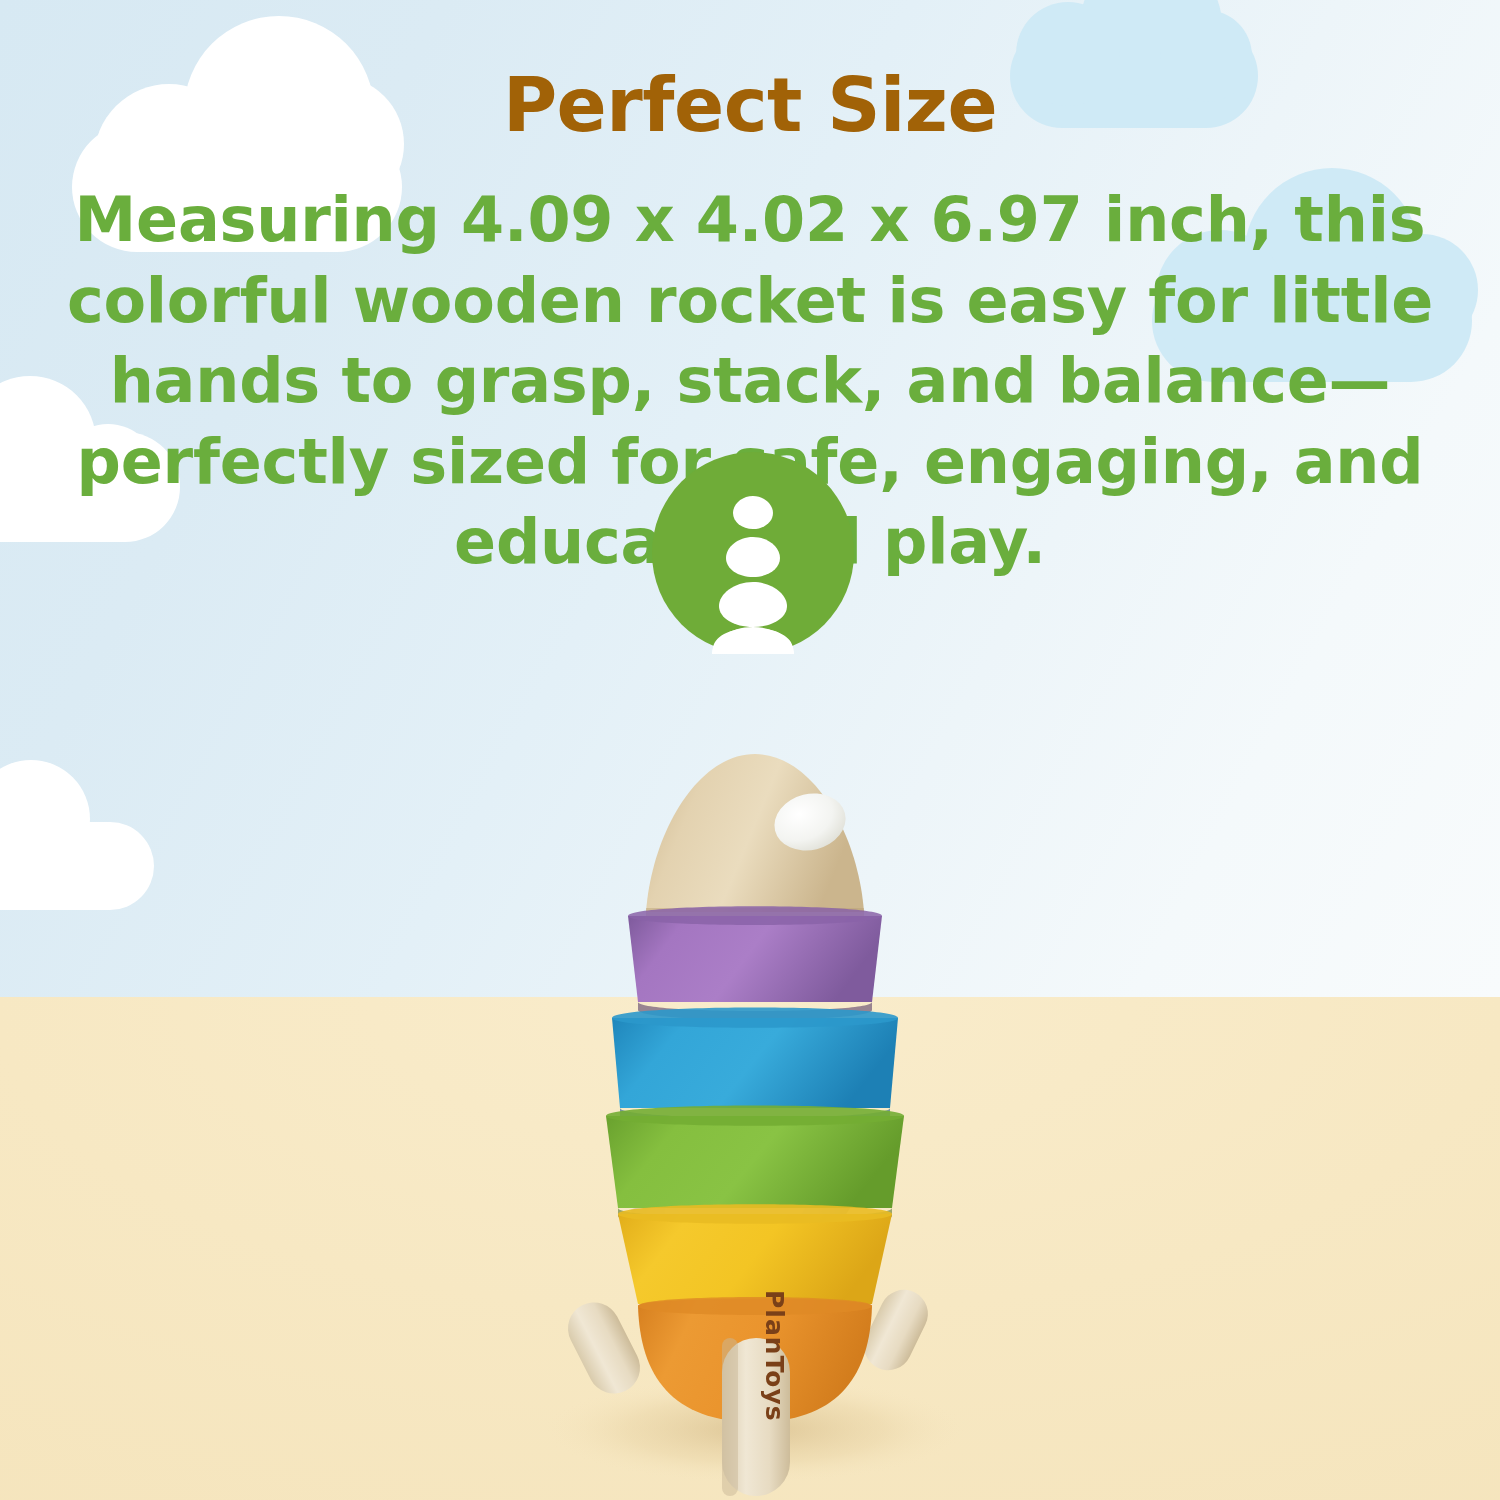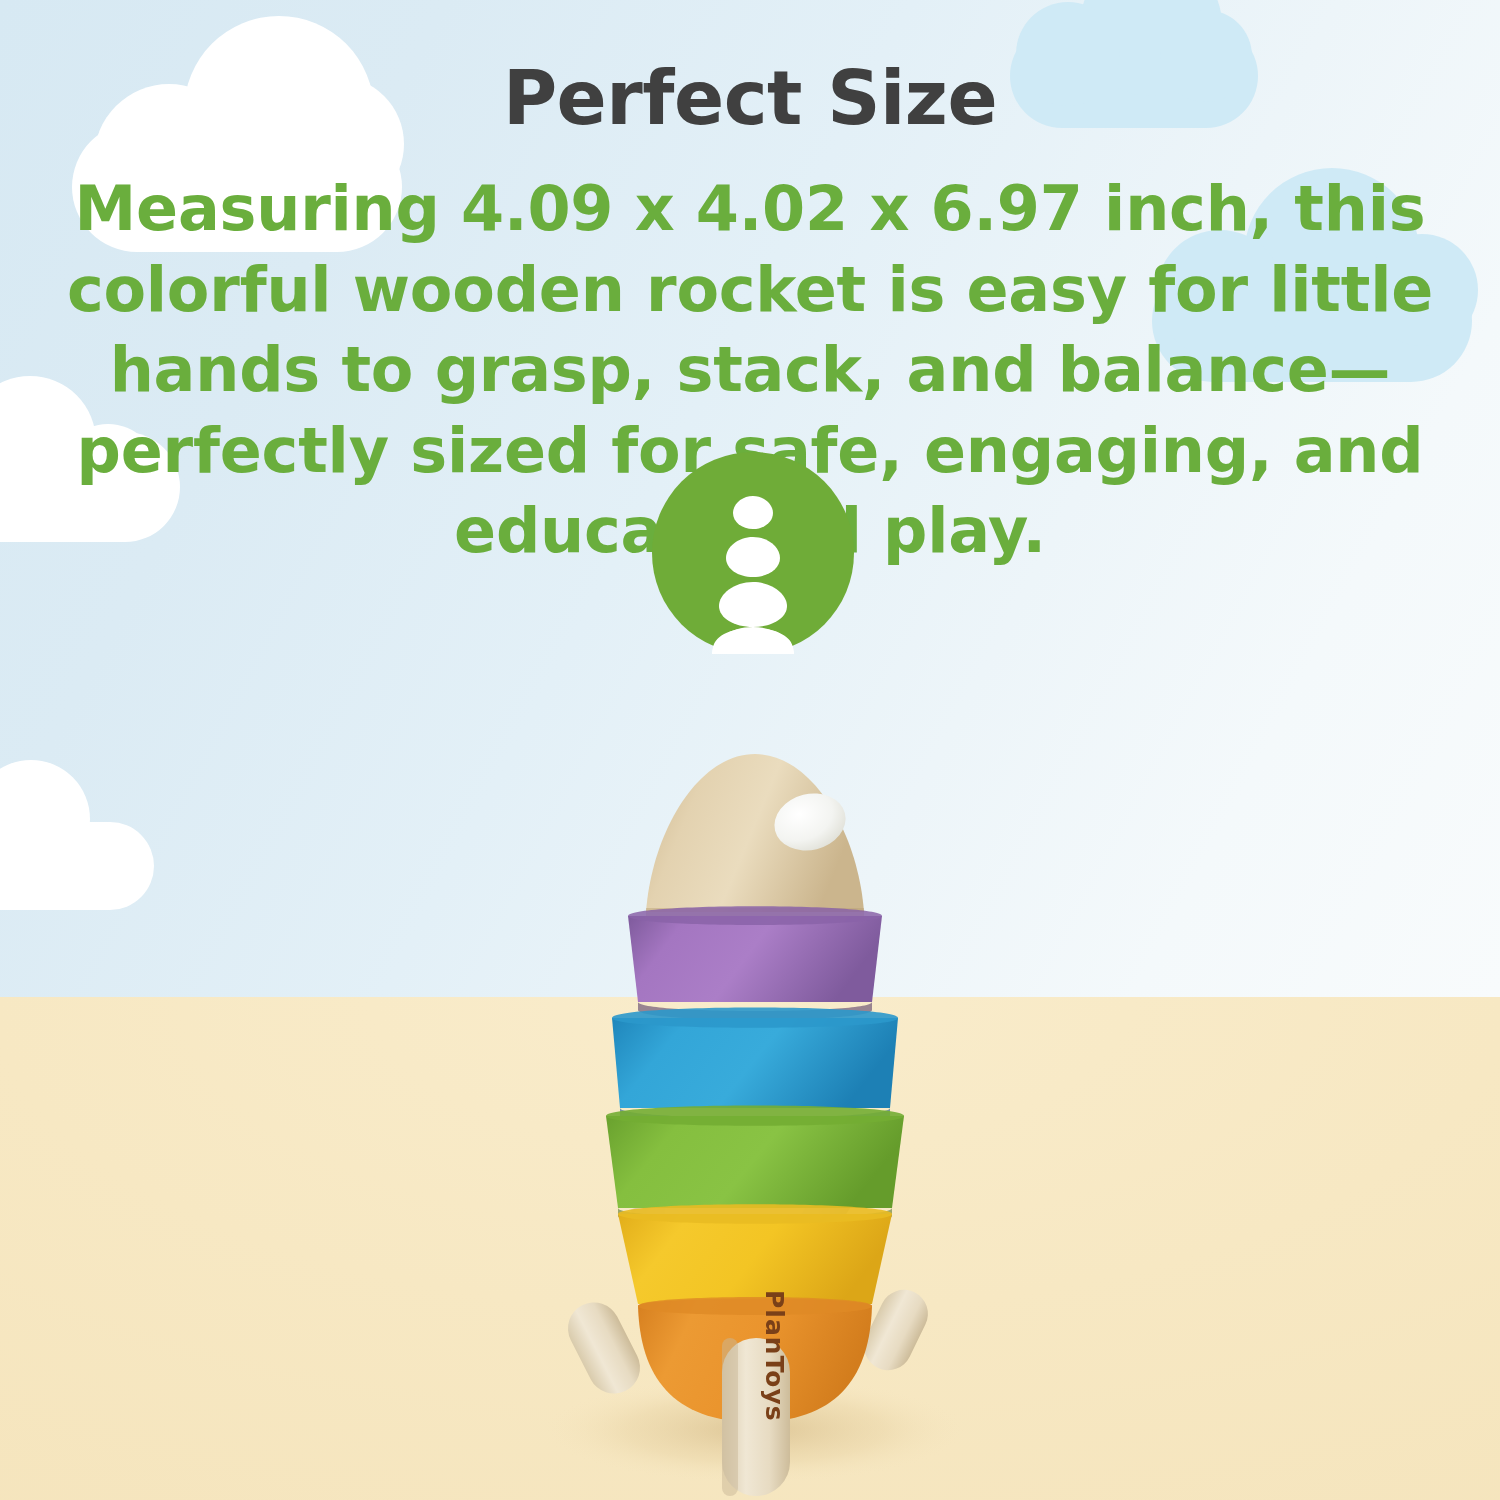--- a/index.html
+++ b/index.html
@@ -67,23 +67,23 @@
   
   #cloud-mr{left:1152px;top:168px;width:320px;height:212px;}
   #cloud-mr b.base{left:0;top:92px;width:320px;height:122px;background:#cfeaf6;border-radius:62px;}
   #cloud-mr i.p1{left:92px;top:0px;width:176px;height:176px;background:#cfeaf6;}
   #cloud-mr i.p2{left:4px;top:62px;width:128px;height:128px;background:#cfeaf6;}
   #cloud-mr i.p3{left:214px;top:66px;width:112px;height:112px;background:#cfeaf6;}
 
   
   .copy{position:absolute;left:0;top:0;width:1500px;text-align:center;}
   .title{
-    margin:9px;padding:52px 0 0 0;
+    margin:16px;padding:52px 0 0 0;
     font-size:74px;line-height:1.0;font-weight:bold;
-    color:#404040;letter-spacing:-0.5px;
+    color:#a16207;letter-spacing:-0.5px;
   }
   .body-copy{
     margin:12px auto;padding:22px 0 0 0;width:1392px;
     font-size:62px;line-height:1.30;font-weight:bold;
     color:#6aae3d;letter-spacing:-0.2px;
   }
 
   
   .badge{
     position:absolute;left:652px;top:452px;width:202px;height:202px;

